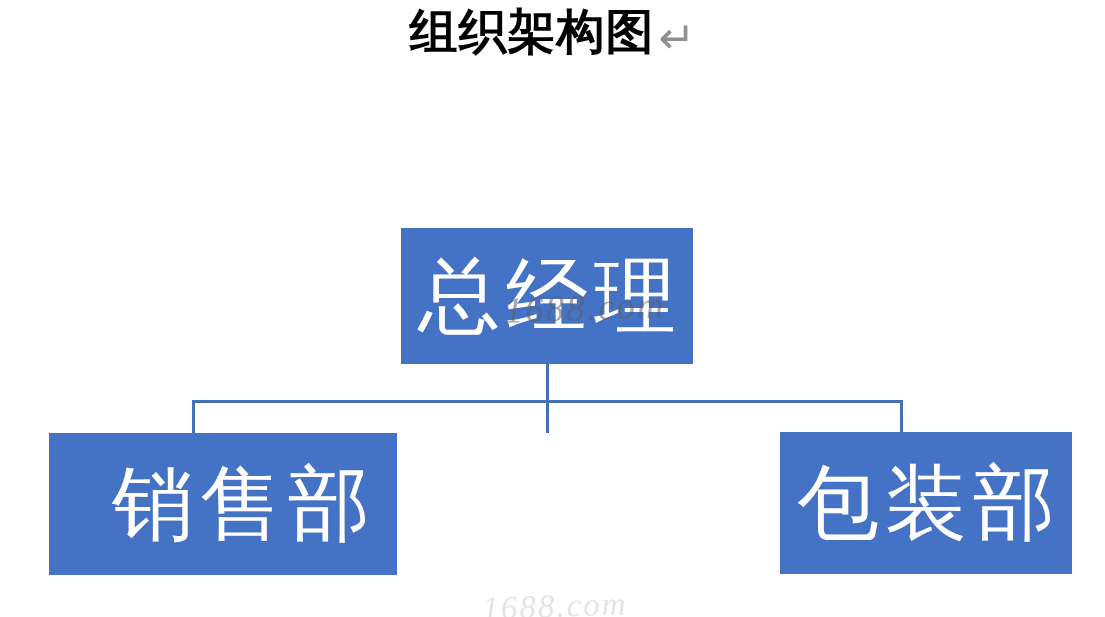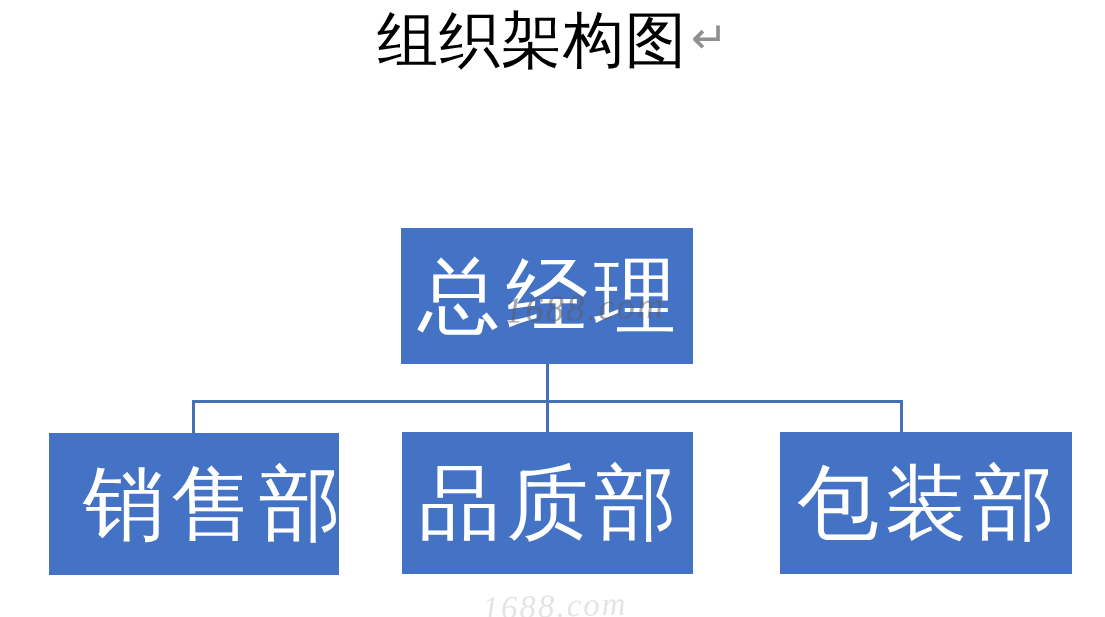--- a/index.html
+++ b/index.html
@@ -26,23 +26,23 @@
   .title-row {
     position: absolute;
     top: 2px;
     left: 0;
     width: 100%;
     display: flex;
     justify-content: center;
     align-items: flex-start;
   }
   .doc-title {
-    font-size: 61px;
+    font-size: 48px;
     line-height: 1.25;
-    font-weight: 400;
+    font-weight: 700;
     color: var(--title-text, #000);
     letter-spacing: 1px;
   }
   .para-mark {
     font-size: 44px;
     line-height: 1;
     color: var(--paragraph-mark, #909090);
     margin-left: 4px;
     margin-top: 14px;
     font-weight: 400;
@@ -57,21 +57,21 @@
     align-items: center;
     justify-content: center;
     font-size: 82px;
     font-weight: 400;
     letter-spacing: 6px;
     text-indent: 6px; 
     white-space: nowrap;
     line-height: 1;
   }
   .box-root    { left: 401px; top: 228px; width: 292px; height: 136px; }
-  .box-child-0 { left:  49px; top: 433px; width: 290px; height: 142px; padding-left: 36px; }
+  .box-child-0 { left:  49px; top: 433px; width: 348px; height: 142px; padding-left: 36px; }
   .box-child-1 { left: 402px; top: 432px; width: 291px; height: 142px; }
   .box-child-2 { left: 755px; top: 432px; width: 292px; height: 142px; margin-left: 25px; }
 
   
   .line {
     position: absolute;
     background: var(--connector, #4470B4);
   }
   .line-root-down  { left: 546px; top: 363px; width: 2.5px; height: 39px; }
   .line-horizontal { left: 192px; top: 400px; width: 711px; height: 2.5px; }
@@ -121,21 +121,20 @@
   <div class="line line-root-down"></div>
   <div class="line line-horizontal"></div>
   <div class="line line-drop-left"></div>
   <div class="line line-drop-mid"></div>
   <div class="line line-drop-right"></div>
 
   <div class="org-box box-root">总经理</div>
 
   <div class="org-box box-child-0">销售部</div>
 
-  <div class="org-box box-child-1">品质部</div>
 
   <div class="org-box box-child-2">包装部</div>
 
   <div class="watermark wm-top">1688.com</div>
 
   <div class="watermark wm-bottom">1688.com</div>
 
 </div>
 
 </body></html>

